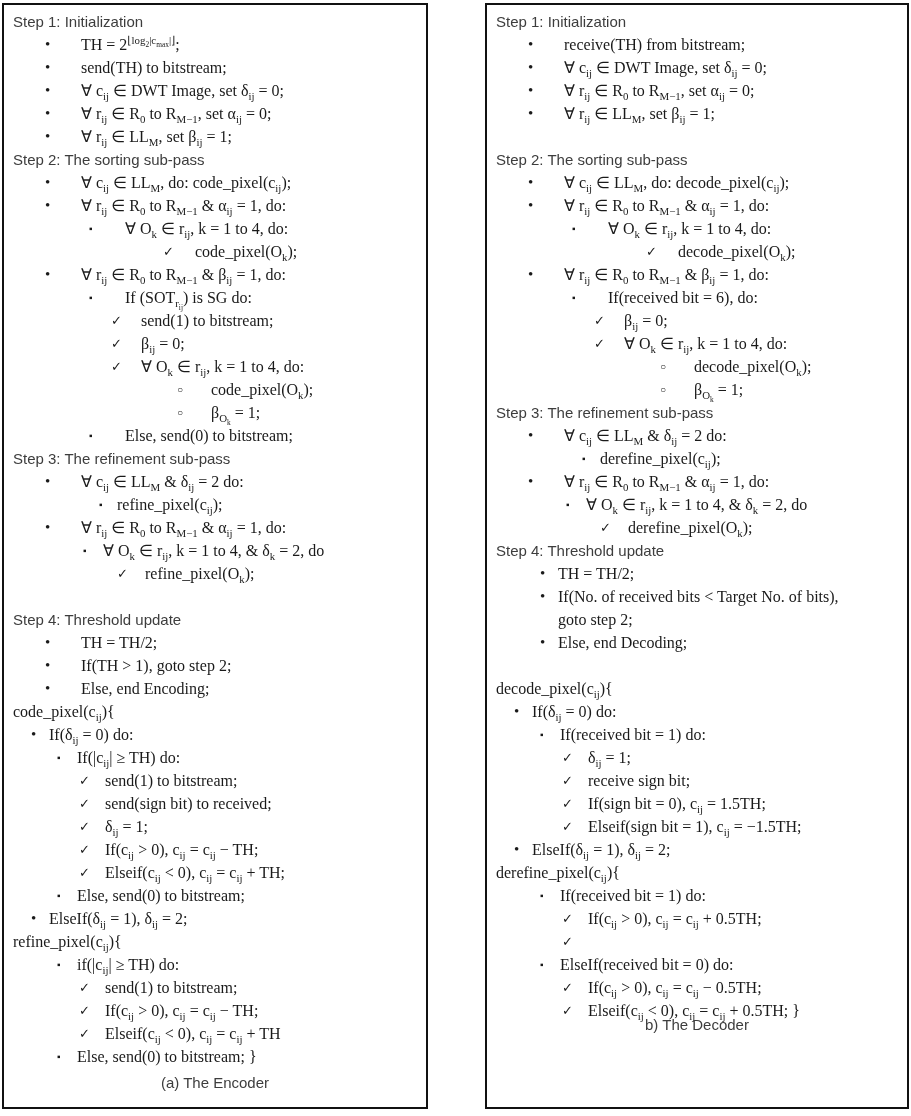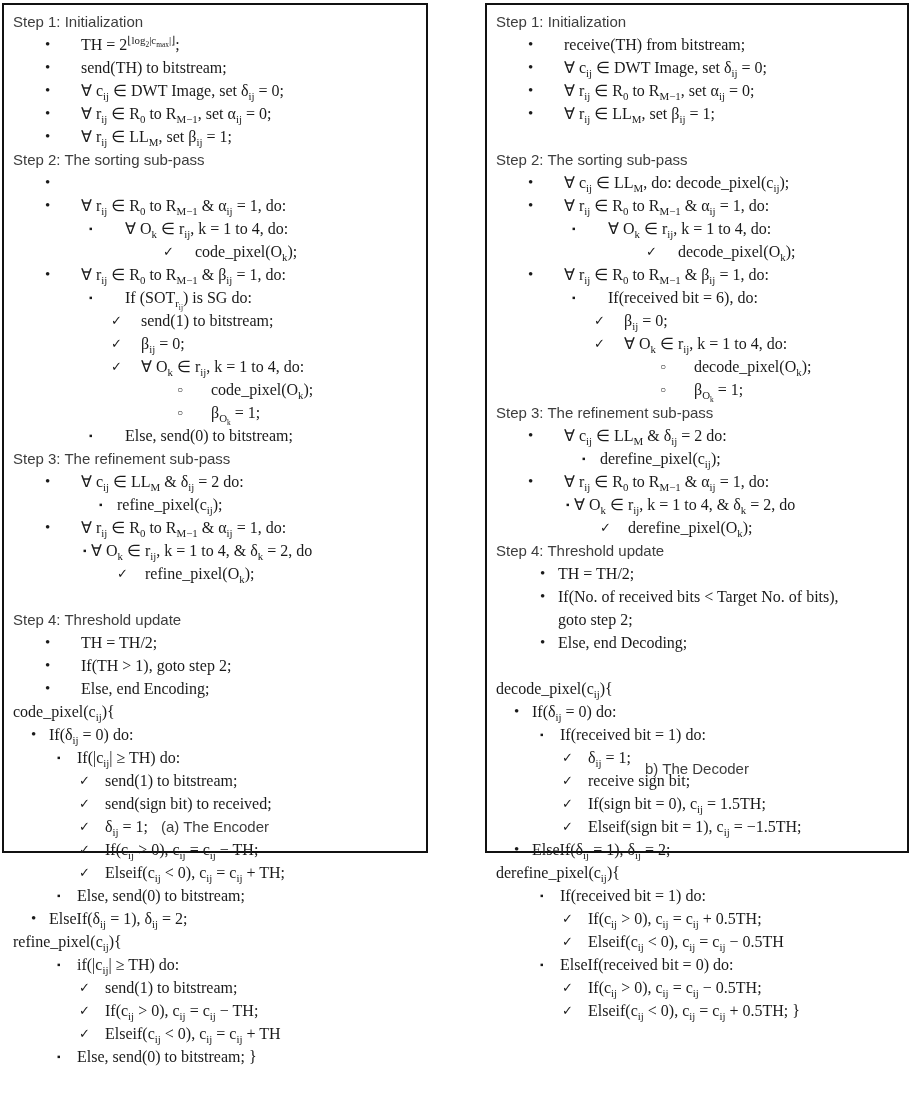--- a/index.html
+++ b/index.html
@@ -1,39 +1,39 @@
 <!DOCTYPE html>
 <html style="--border: #111111; --code: #1a1a1a; --head: #3d3d3d; --bg: #ffffff;"><head>
 <meta charset="utf-8">
 <style>
   :root{
     --border:#111111; --code:#1a1a1a; --head:#3d3d3d; --bg:#ffffff;
   }
   html,body{margin:0;padding:0;background:var(--bg);}
   body{width:911px;height:1116px;position:relative;overflow:hidden;
        font-family:"Liberation Serif",serif;}
-  .box{position:absolute;top:3px;height:850px;border:2px solid var(--border);
+  .box{position:absolute;top:3px;height:1106px;border:2px solid var(--border);
        background:var(--bg);box-sizing:border-box;padding:5px 8px 0 7px;}
   #encoder-box{left:2px;width:426px;}
   #decoder-box{left:485px;width:424px;}
   .ln{position:relative;height:23px;line-height:23px;white-space:nowrap;
       font-size:16px;color:var(--code);}
   .ln .mk{position:absolute;top:0;}
   .ln .tx{position:absolute;top:0;}
   
   .s-h .tx{left:2px;font-family:"Liberation Sans",sans-serif;font-size:15px;color:var(--head);}
   
   .s-b1 .mk{left:34px}  .s-b1 .tx{left:70px}
   .s-b2 .mk{left:78px}  .s-b2 .tx{left:114px}
   .s-b3 .mk{left:100px} .s-b3 .tx{left:130px}
   .s-b3d .mk{left:152px}.s-b3d .tx{left:184px}
   .s-b4 .mk{left:166px} .s-b4 .tx{left:200px}
   
   .s-b2t .mk{left:88px} .s-b2t .tx{left:106px}
-  .s-b2s .mk{left:72px} .s-b2s .tx{left:80px}
+  .s-b2s .mk{left:72px} .s-b2s .tx{left:92px}
   .s-b3t .mk{left:106px}.s-b3t .tx{left:134px}
   
   .s-m1 .mk{left:46px}  .s-m1 .tx{left:64px}
   .s-m1c .tx{left:64px}
   
   .s-t1 .mk{left:20px}  .s-t1 .tx{left:38px}
   .s-t2 .mk{left:46px}  .s-t2 .tx{left:66px}
   .s-t3 .mk{left:68px}  .s-t3 .tx{left:94px}
   
   .s-fn .tx{left:2px}
@@ -75,20 +75,21 @@
       </div>
       <div class="ln s-b1">
         <span class="mk mk-b">•</span>
         <span class="tx">∀ r<sub>ij</sub> ∈  LL<sub>M</sub>, set β<sub>ij</sub> = 1;</span>
       </div>
       <div class="ln s-h">
         <span class="tx">Step 2: The sorting sub-pass</span>
       </div>
       <div class="ln s-b1">
         <span class="mk mk-b">•</span>
+        <span class="tx">∀ c<sub>ij</sub> ∈  LL<sub>M</sub>,  do: code_pixel(c<sub>ij</sub>);</span>
       </div>
       <div class="ln s-b1">
         <span class="mk mk-b">•</span>
         <span class="tx">∀ r<sub>ij</sub> ∈ R<sub>0</sub> to R<sub>M−1</sub> &amp;  α<sub>ij</sub> = 1, do:</span>
       </div>
       <div class="ln s-b2">
         <span class="mk mk-s">▪</span>
         <span class="tx">∀ O<sub>k</sub> ∈  r<sub>ij</sub>, k = 1 to 4,  do:</span>
       </div>
       <div class="ln s-b3d">
@@ -376,21 +377,20 @@
       <div class="ln s-t2">
         <span class="mk mk-s">▪</span>
         <span class="tx">If(received bit = 1) do:</span>
       </div>
       <div class="ln s-t3">
         <span class="mk mk-c">✓</span>
         <span class="tx">If(c<sub>ij</sub> &gt; 0),  c<sub>ij</sub> = c<sub>ij</sub> + 0.5TH;</span>
       </div>
       <div class="ln s-t3">
         <span class="mk mk-c">✓</span>
-        <span class="tx">Elseif(c<sub>ij</sub> &lt; 0),  c<sub>ij</sub> = c<sub>ij</sub> − 0.5TH</span>
       </div>
       <div class="ln s-t2">
         <span class="mk mk-s">▪</span>
         <span class="tx">ElseIf(received bit = 0) do:</span>
       </div>
       <div class="ln s-t3">
         <span class="mk mk-c">✓</span>
         <span class="tx">If(c<sub>ij</sub> &gt; 0),  c<sub>ij</sub> = c<sub>ij</sub> − 0.5TH;</span>
       </div>
       <div class="ln s-t3">

